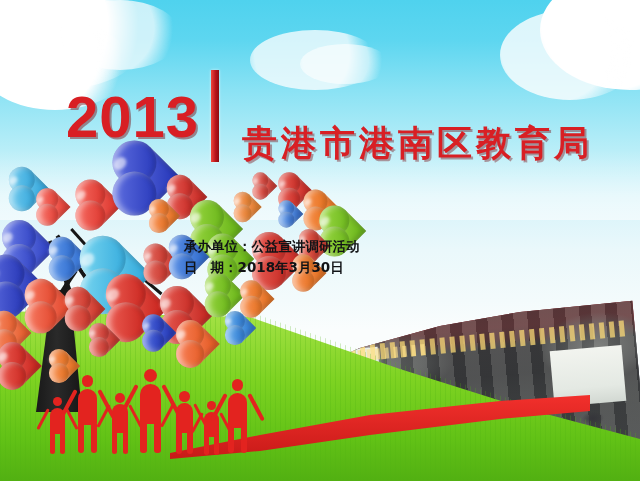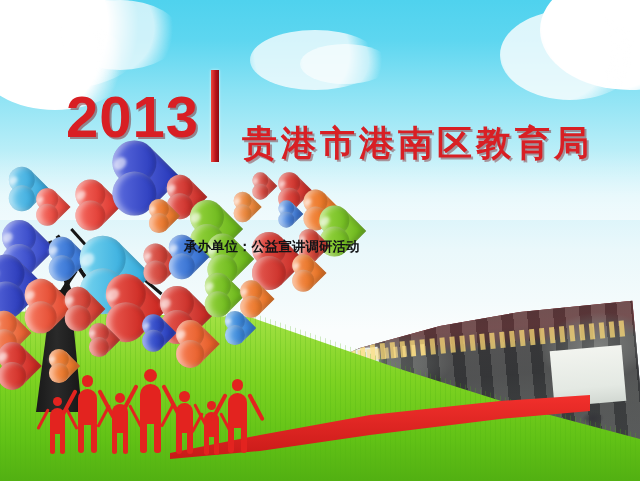--- a/index.html
+++ b/index.html
@@ -488,15 +488,16 @@
         <div class="p-arm" style="width: 3.8px; height: 30.4px; top: 14.725px; left: 19.38px; transform: rotate(-28deg); transform-origin: center top;"></div>
       </div>
     </div>
 
   <div class="year">2013</div>
   <div class="divider"></div>
   <div class="title2">贵港市港南区教育局</div>
 
   <div class="info">
     <div><span class="lbl">承办单位：</span><span>公益宣讲调研活动</span></div>
+    <div><span class="spaced">日</span><span>期：</span><span>2018年3月30日</span></div>
   </div>
 
 </div>
 
 </body></html>

